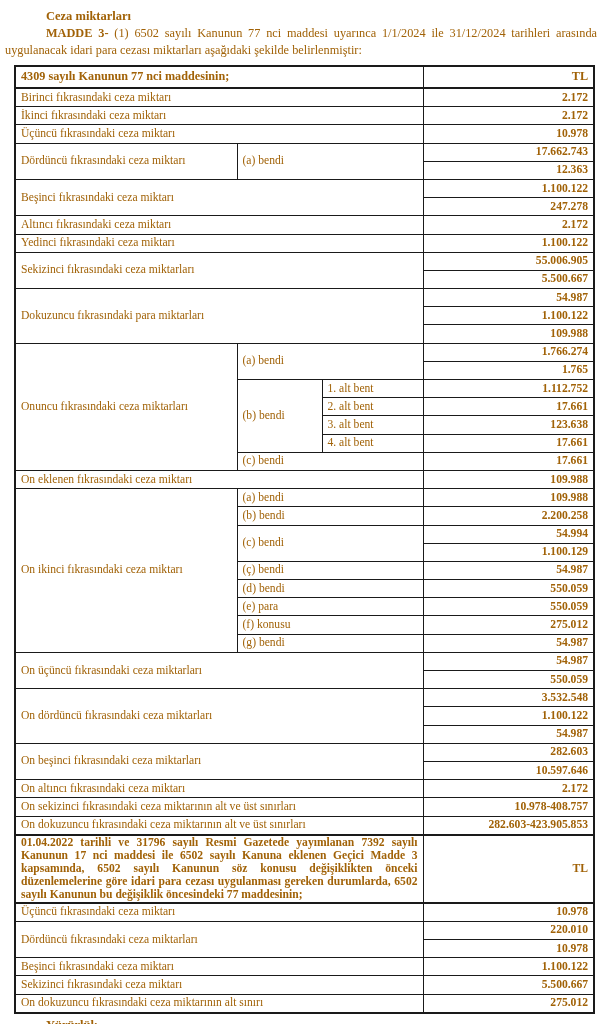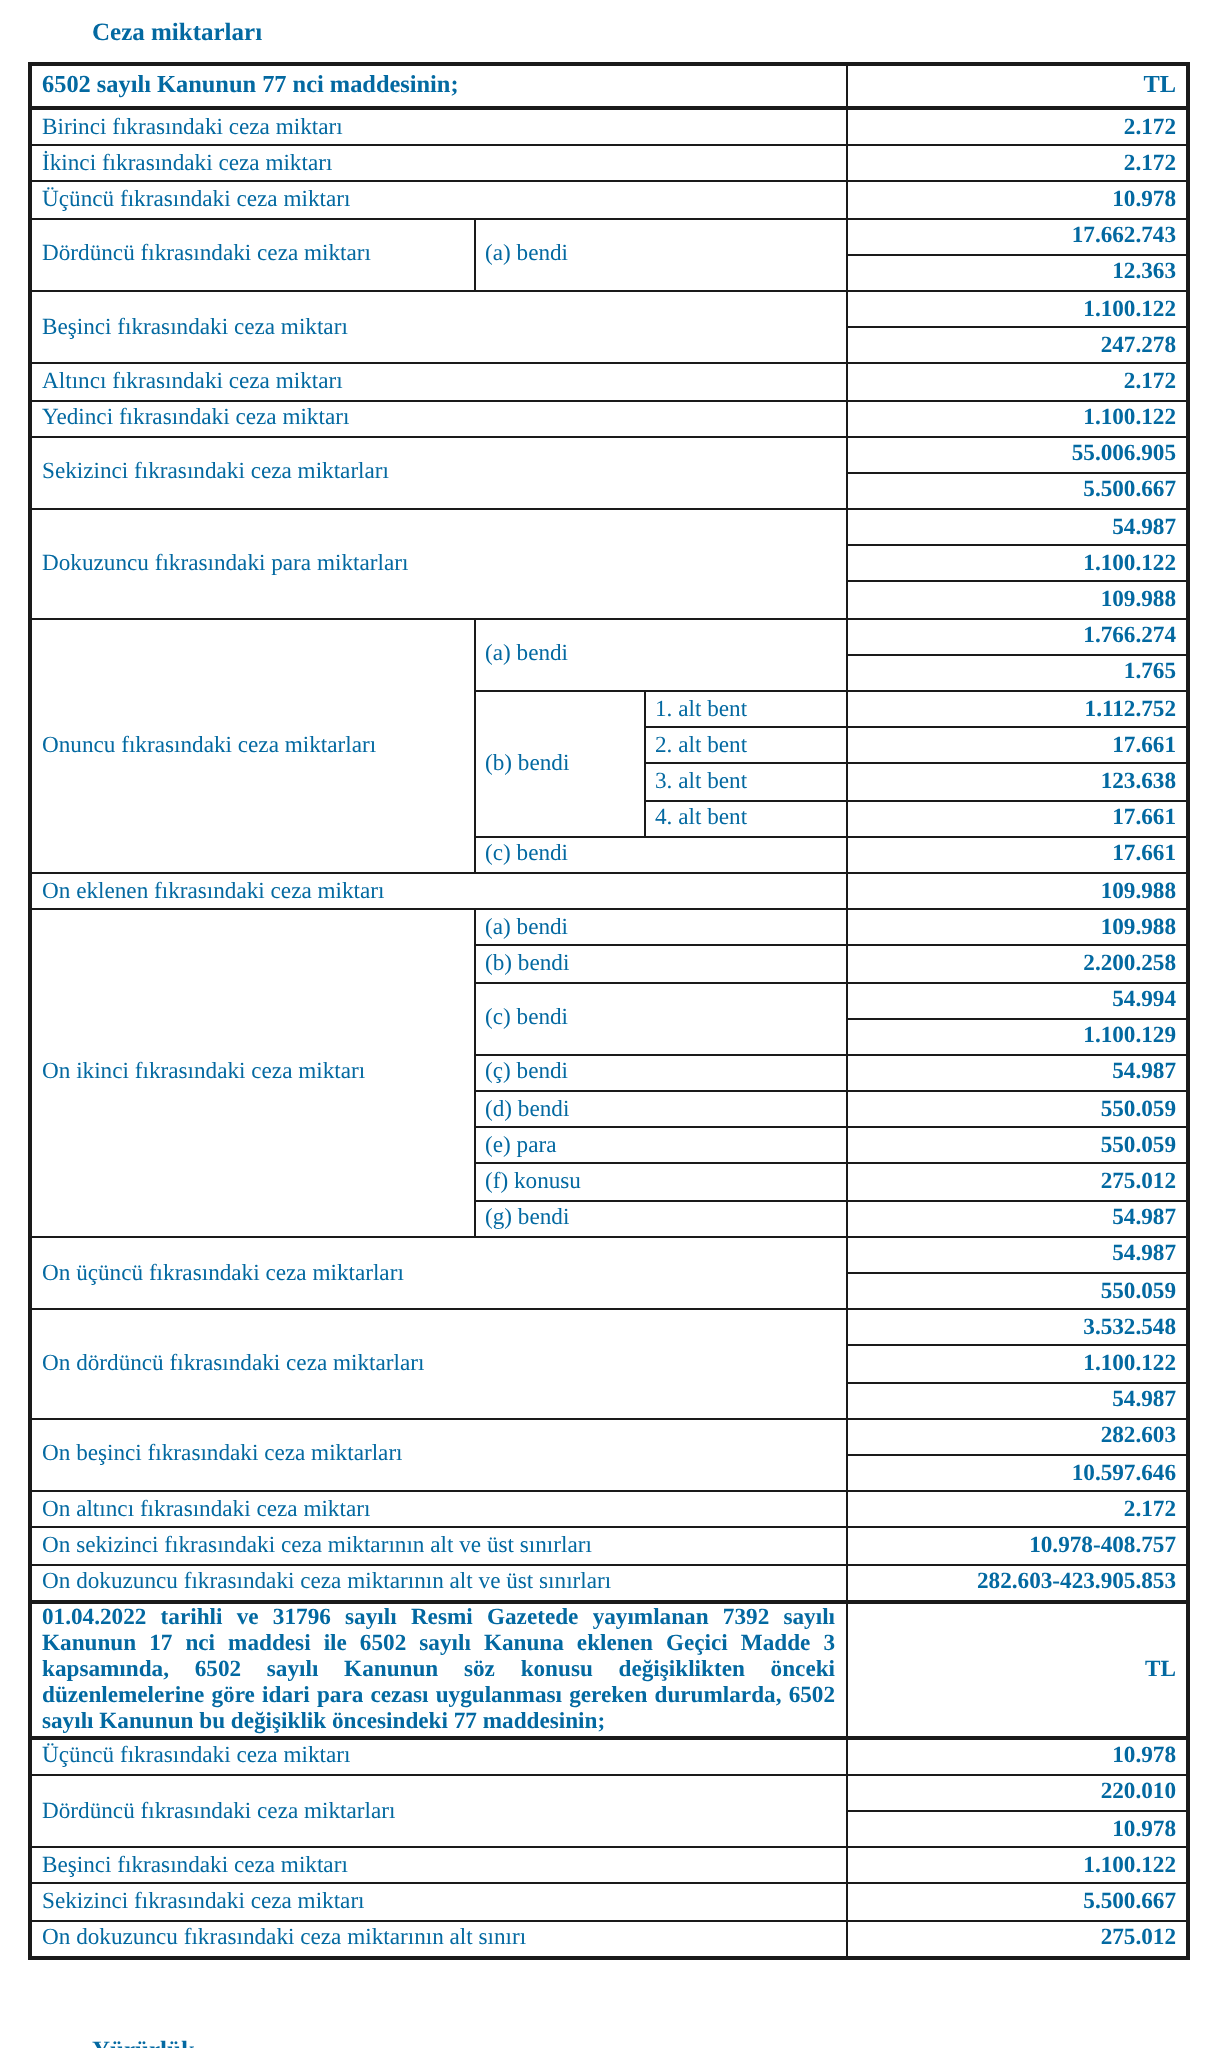--- a/index.html
+++ b/index.html
@@ -2,21 +2,21 @@
 <html lang="tr"><head>
 <meta charset="utf-8">
 <style>
   html,body{margin:0;padding:0;background:#e9e9e9;}
   .page{
     position:relative;
     width:606px;height:1024px;
     background:#ffffff;
     overflow:hidden;
     font-family:"Liberation Serif","DejaVu Serif",serif;
-    color:#0369a1;
+    color:#a16207;
     box-sizing:border-box;
   }
   .doc-heading{
     font-weight:bold;
     font-size:12.5px;
     margin:9px 10px 0 46px;
     line-height:15px;
   }
   .doc-intro{
     font-size:12.3px;
@@ -61,31 +61,32 @@
     font-size:12.5px;
   }
 </style>
 </head>
 <body>
 
 <div class="page">
 
   <div class="doc-heading">Ceza miktarları</div>
 
+  <p class="doc-intro"><b>MADDE 3-</b><span> (1) 6502 sayılı Kanunun 77 nci maddesi uyarınca 1/1/2024 ile 31/12/2024 tarihleri arasında uygulanacak idari para cezası miktarları aşağıdaki şekilde belirlenmiştir:</span></p>
 
   <table class="penalty">
     <colgroup>
       <col style="width:222px">
       <col style="width:85px">
       <col style="width:101px">
       <col style="width:171px">
     </colgroup>
     <tbody>
         <tr class="hdr-row">
-          <td colspan="3" class="lbl bold">6502 sayılı Kanunun 77 nci maddesinin;</td>
+          <td colspan="3" class="lbl bold">4309 sayılı Kanunun 77 nci maddesinin;</td>
           <td class="val bold">TL</td>
         </tr>
         <tr>
           <td colspan="3" class="lbl">Birinci fıkrasındaki ceza miktarı</td>
           <td class="val">2.172</td>
         </tr>
         <tr>
           <td colspan="3" class="lbl">İkinci fıkrasındaki ceza miktarı</td>
           <td class="val">2.172</td>
         </tr>

